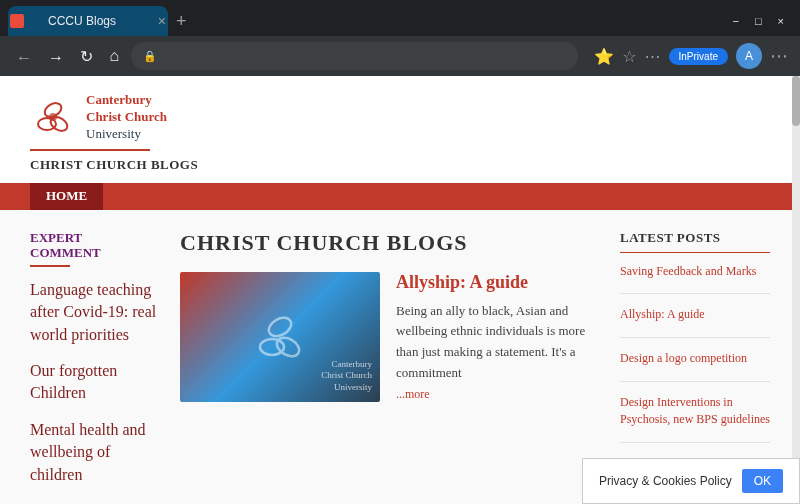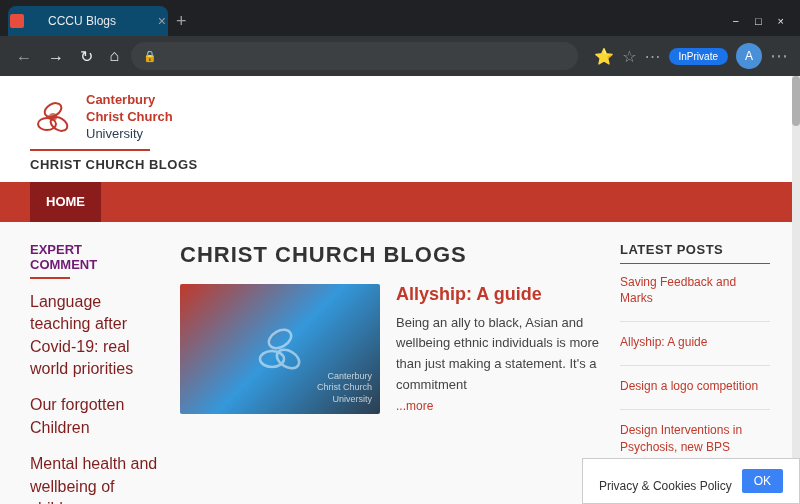--- a/index.html
+++ b/index.html
@@ -18,31 +18,31 @@
     .nav-btn.active { color: #e8eaed; }
     .address-input { flex: 1; background: #3c4043; border: none; border-radius: 20px; color: #e8eaed; font-size: 13px; padding: 4px 12px; height: 28px; display: flex; align-items: center; }
     .lock-icon { color: #9aa0a6; font-size: 11px; margin-right: 4px; }
     .address-text { font-size: 13px; color: #e8eaed; }
     .toolbar-icons { display: flex; gap: 8px; align-items: center; margin-left: 8px; }
     .toolbar-icon { color: #9aa0a6; font-size: 16px; cursor: pointer; }
     .inprivate-btn { background: #1a73e8; color: #fff; border-radius: 12px; padding: 3px 10px; font-size: 10px; cursor: pointer; }
     .profile-btn { width: 26px; height: 26px; background: #4a90d9; border-radius: 50%; display: flex; align-items: center; justify-content: center; color: #fff; font-size: 12px; cursor: pointer; }
 
     
-    .page { background: #fff; width: 100%; height: calc(504px - 76px); overflow-y: auto; }
+    .page { background: #fff; width: 100%; height: calc(504px - 76px); overflow-y: auto; font-family: Liberation Serif, serif; }
 
     
     .site-header { padding: 16px 30px 10px 30px; background: #fff; }
     .site-logo { display: flex; align-items: center; gap: 10px; }
     .logo-text { display: flex; flex-direction: column; }
     .logo-underline { width: 120px; height: 2px; background: #c0392b; margin-top: 6px; }
     .site-subtitle { font-size: 13px; color: #333; font-weight: bold; letter-spacing: 0.5px; margin-top: 6px; }
 
     
-    .main-nav { background: #c0392b; display: flex; align-items: center; height: 40px; padding: 0 30px; }
+    .main-nav { background: #c0392b; display: flex; align-items: center; height: 27px; padding: 0 30px; }
     .nav-item { color: #fff; font-size: 13px; font-weight: bold; padding: 10px 16px; cursor: pointer; background: #8b1c1c; height: 100%; display: flex; align-items: center; }
     .nav-item.active { background: #8b1c1c; }
 
     
     .content-area { display: flex; padding: 20px 30px; gap: 20px; background: #f9f9f9; min-height: 300px; }
 
     
     .left-sidebar { width: 130px; flex-shrink: 0; }
     .sidebar-heading { font-size: 13px; font-weight: bold; color: #701a75; line-height: 1.2; }
     .sidebar-underline { width: 40px; height: 2px; background: #c0392b; margin: 4px 0 12px 0; }
@@ -59,21 +59,21 @@
     .article-more { color: #c0392b; font-size: 12px; cursor: pointer; text-decoration: none; margin-top: 28px; }
 
     
     .right-sidebar { width: 150px; flex-shrink: 0; }
     .latest-heading { font-size: 13px; font-weight: bold; color: #333; letter-spacing: 0.5px; }
     .latest-underline { width: 100%; height: 1px; background: #c0392b; margin: 6px 0 10px 0; }
     .latest-link { display: block; font-size: 12px; color: #c0392b; text-decoration: none; margin-bottom: 12px; line-height: 1.4; cursor: pointer; border-bottom: 1px solid #e0e0e0; padding-bottom: 14px; }
     .latest-link:last-child { border-bottom: none; }
 
     
-    .cookie-notice { position: fixed; bottom: 0; right: 0; background: #fff; border: 1px solid #ccc; padding: 10px 16px; display: flex; align-items: flex-end; gap: 10px; font-size: 12px; z-index: 100; margin-left: 12px; }
+    .cookie-notice { position: fixed; bottom: 0; right: 0; background: #fff; border: 1px solid #ccc; padding: 10px 16px; display: flex; align-items: center; gap: 10px; font-size: 12px; z-index: 100; margin-left: 12px; }
     .cookie-text { color: #333; font-size: 12px; }
     .cookie-btn { background: #3b82f6; color: #fff; border: none; padding: 5px 12px; font-size: 12px; cursor: pointer; border-radius: 2px; }
 
     
     .logo-svg { width: 46px; height: 46px; }
 
     .image-overlay-text { position: absolute; bottom: 8px; right: 8px; color: rgba(255,255,255,0.7); font-size: 9px; text-align: right; line-height: 1.3; }
   </style>
 </head>
 <body>

